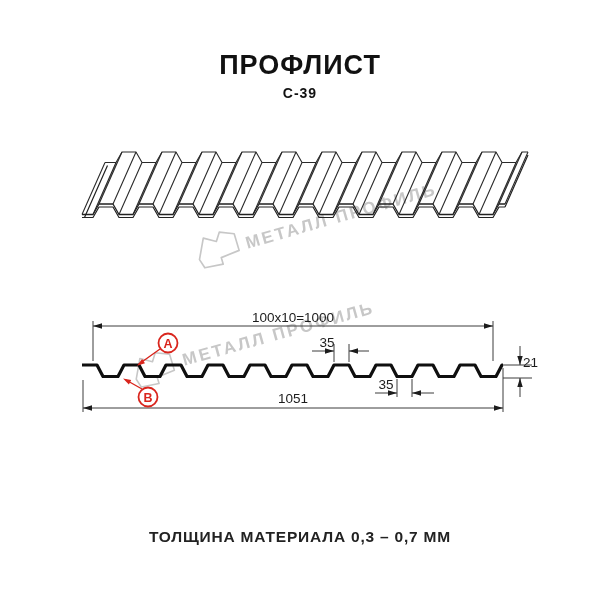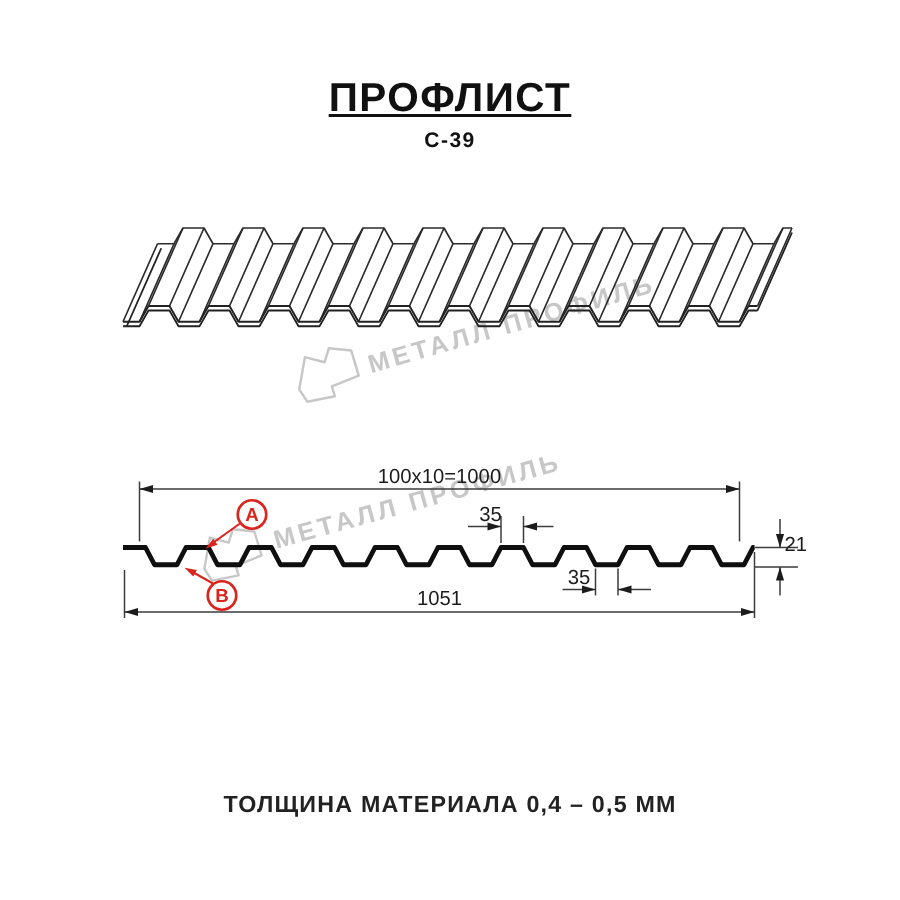--- a/index.html
+++ b/index.html
@@ -1,19 +1,19 @@
 <!DOCTYPE html>
 <html><head>
 <meta charset="utf-8">
 <style>
   html,body{margin:0;padding:0;background:#ffffff;}
   #canvas{position:relative;width:600px;height:600px;background:#ffffff;overflow:hidden;
           font-family:"Liberation Sans", sans-serif;}
   .title{position:absolute;top:50px;left:0;width:600px;text-align:center;
-         font-size:27px;font-weight:800;letter-spacing:1px;color:#111111;text-decoration:underline;}
+         font-size:27px;font-weight:800;letter-spacing:1px;color:#111111;}
   .subtitle{position:absolute;top:85px;left:0;width:600px;text-align:center;
          font-size:14px;font-weight:700;letter-spacing:1px;color:#111111;}
   .footer{position:absolute;top:528px;left:0;width:600px;text-align:center;
          font-size:15.5px;font-weight:600;letter-spacing:0.8px;color:#222222;}
   .wm-text{position:absolute;font-size:17px;font-weight:700;letter-spacing:2.5px;
          color:#c7c7c7;white-space:nowrap;transform-origin:0 50%;}
   #wm-text-upper{left:246px;top:234px;transform:rotate(-16deg);}
   #wm-text-lower{left:183px;top:351px;transform:rotate(-15.5deg);}
   .wm-logo{position:absolute;}
   #wm-logo-upper{left:193px;top:227px;transform:rotate(-8deg);}
@@ -69,14 +69,14 @@
         <path id="red-lines" fill="none" stroke="#d9251d" stroke-width="1.4" d="M 160 349 L 139 364 M 142 389 L 126 380"></path>
         <path id="red-arrows" fill="#d9251d" stroke="none" d="M 137 365.8 L 142.1 359.1 L 145.0 363.2 Z M 123 378.5 L 131.2 380.0 L 128.9 384.4 Z "></path>
         <circle cx="168" cy="343" r="9.5" fill="#ffffff" fill-opacity="0" stroke="#d9251d" stroke-width="1.8"></circle>
         <text class="redtxt" x="168" y="347.5" text-anchor="middle" fill="#d9251d">А</text>
         <circle cx="148" cy="397" r="9.5" fill="#ffffff" fill-opacity="0" stroke="#d9251d" stroke-width="1.8"></circle>
         <text class="redtxt" x="148" y="401.5" text-anchor="middle" fill="#d9251d">В</text>
       </g>
     </g>
   </svg>
 
-  <div class="footer">ТОЛЩИНА МАТЕРИАЛА 0,4 – 0,5 ММ</div>
+  <div class="footer">ТОЛЩИНА МАТЕРИАЛА 0,3 – 0,7 ММ</div>
 </div>
 
 </body></html>

